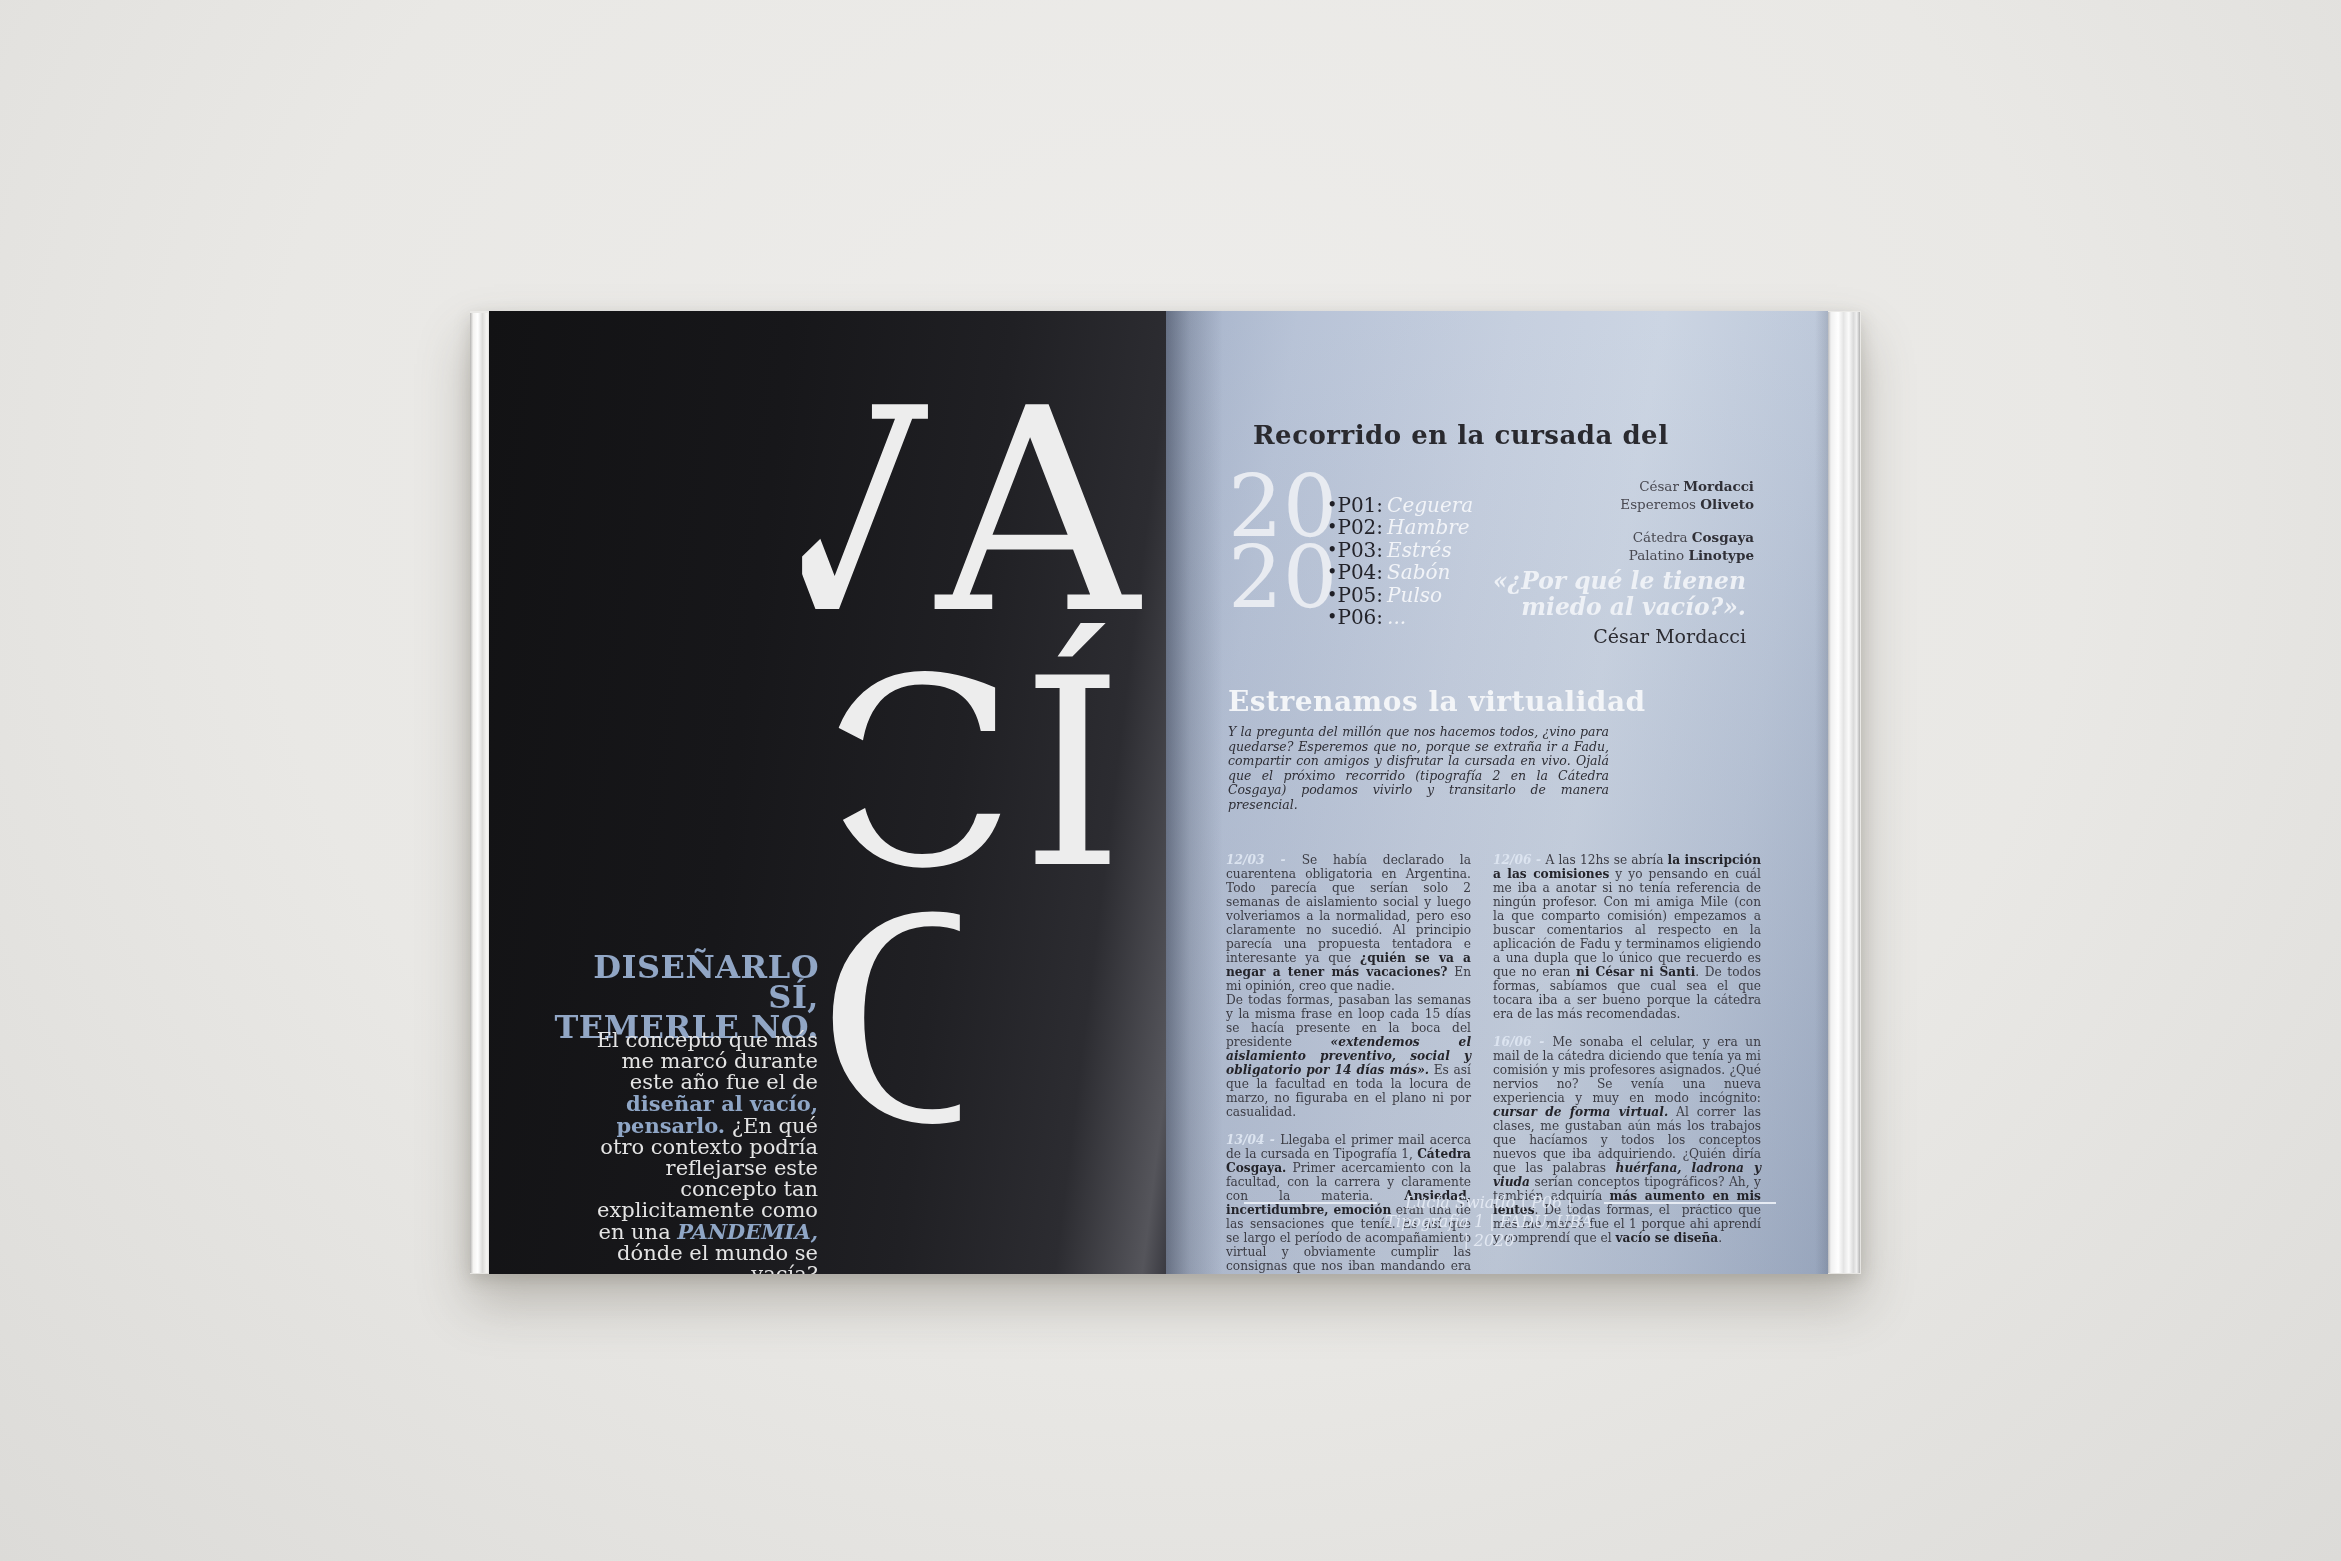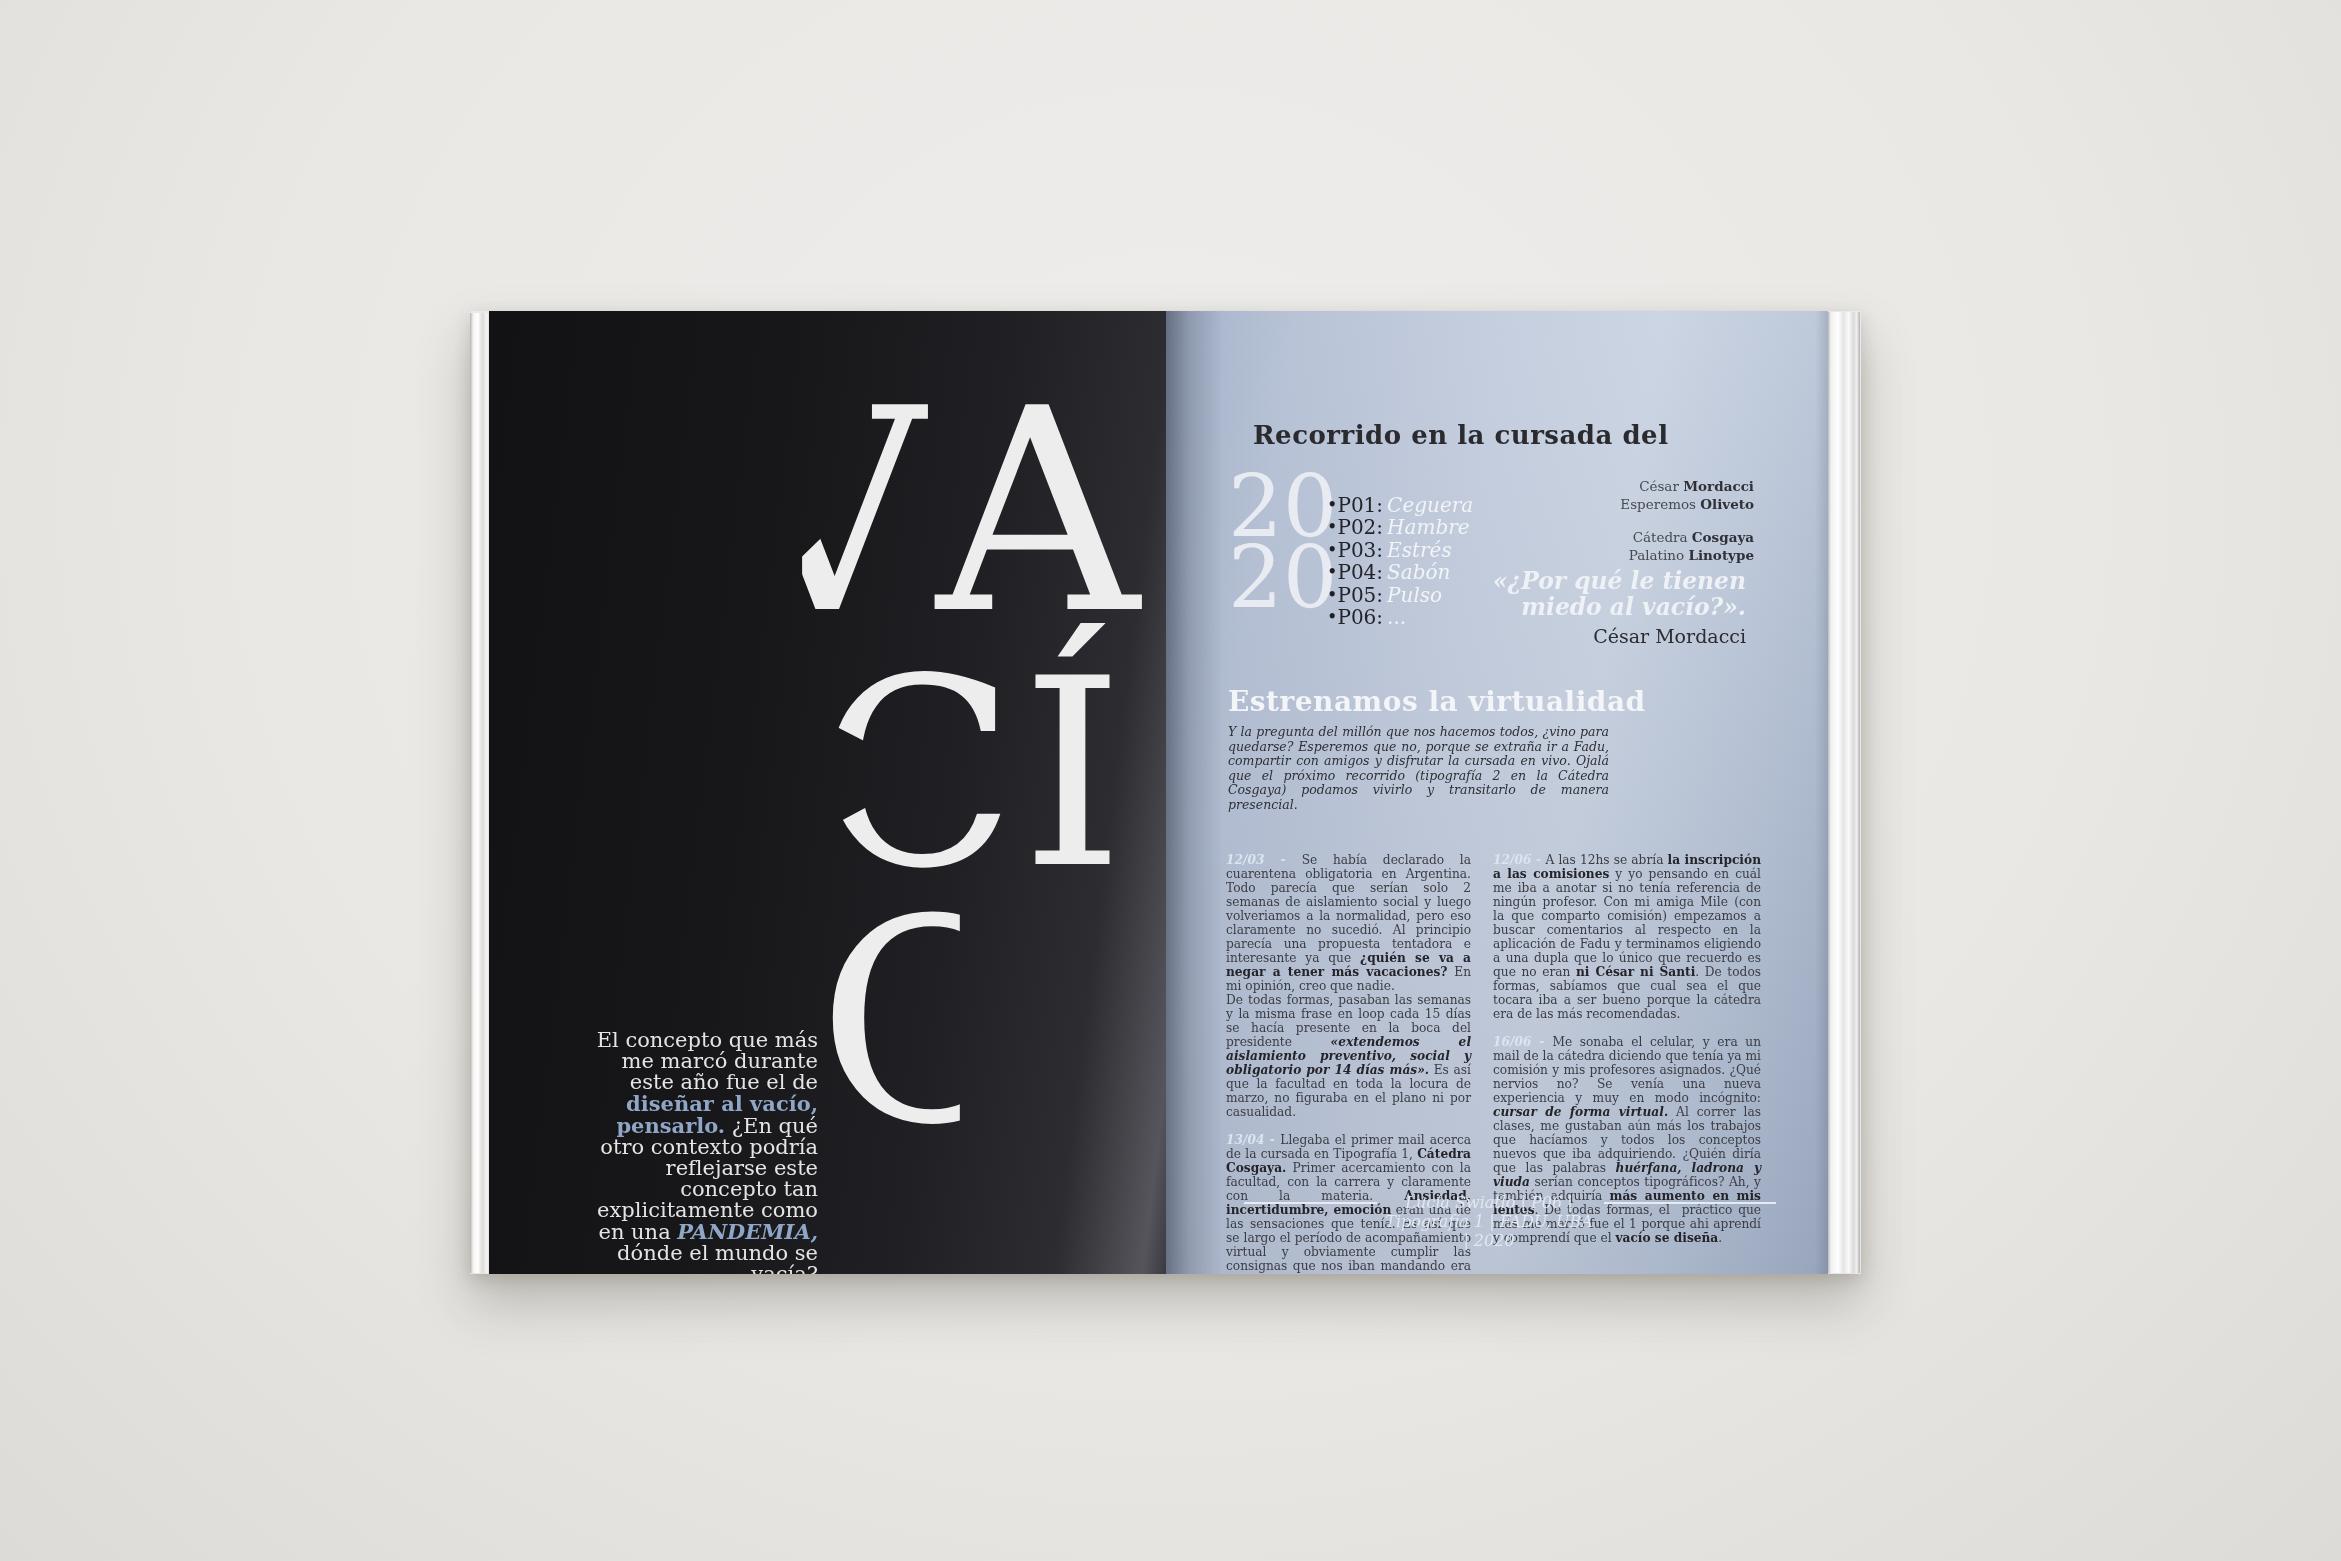--- a/index.html
+++ b/index.html
@@ -87,20 +87,24 @@
     <div class="page left-page">
       <div class="word-row row1">
         <span class="letter-v">V</span><span class="letter-a">A</span>
       </div>
       <div class="word-row row2">
         <span class="letter-c">C</span><span class="letter-i">Í</span>
       </div>
       <div class="word-row row3">
         <span class="letter-o">O</span>
       </div>
+      <div class="left-title">
+        <div>DISEÑARLO SÍ,</div>
+        <div>TEMERLE NO.</div>
+      </div>
       <div class="left-intro"><span class="seg-plain">El concepto que más me marcó durante este año fue el de </span><span class="seg-accent">diseñar al vacío, pensarlo.</span><span class="seg-plain"> ¿En qué otro contexto podría reflejarse este concepto tan explicitamente como en una </span><span class="seg-accent-italic">PANDEMIA,</span><span class="seg-plain"> dónde el mundo se vacía?</span></div>
     </div>
 
     <div class="page right-page">
       <div class="spine-shadow"></div>
       <div class="page-edge-right"></div>
 
       <div class="kicker">Recorrido en la cursada del</div>
 
       <div class="year">

